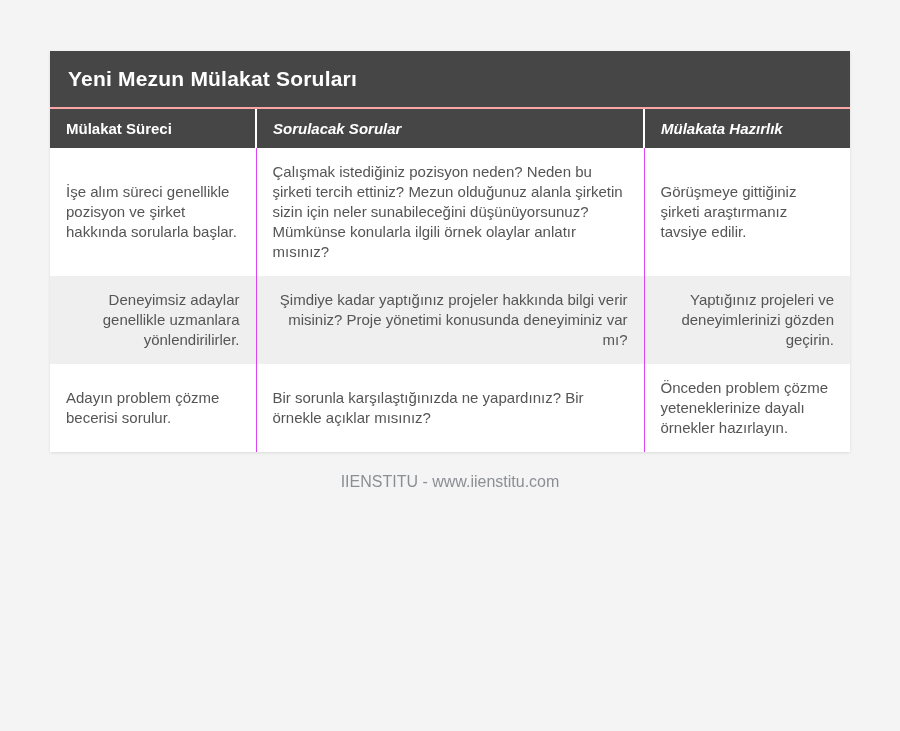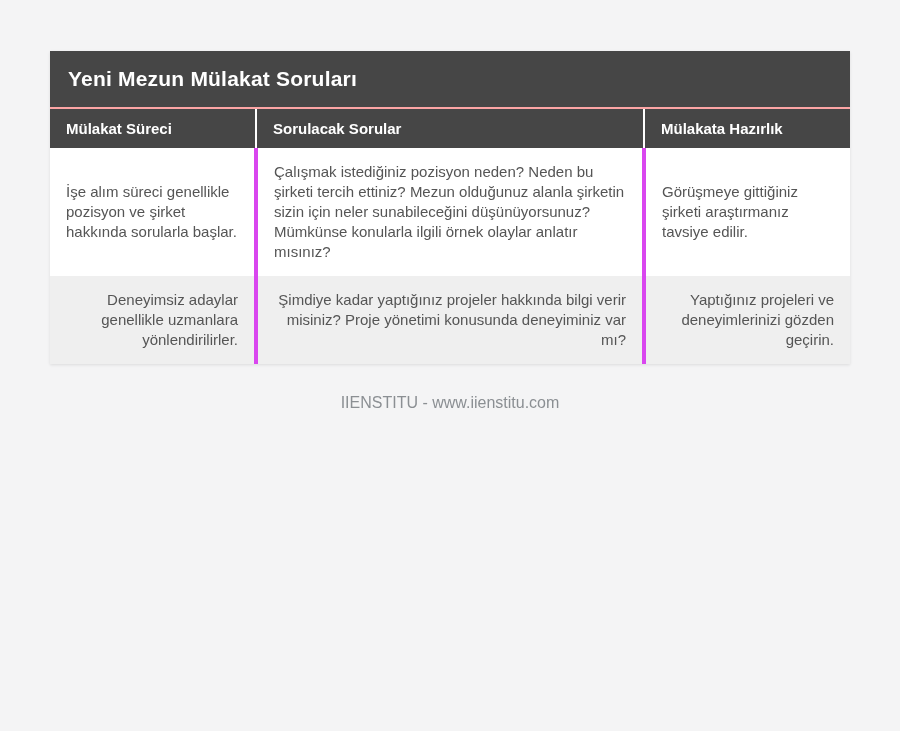--- a/index.html
+++ b/index.html
@@ -37,42 +37,43 @@
     background: #464646;
     color: #ffffff;
     font-size: 15px;
     font-weight: bold;
     text-align: left;
     padding: 11px 16px;
     height: 32px;
   }
   table.qa thead th + th {
     border-left: 2px solid #ffffff;
+    font-style: italic;
   }
   table.qa tbody td {
     color: #555555;
     font-size: 15px;
     line-height: 20px;
     vertical-align: middle;
     text-align: left;
     padding: 14px 16px;
     background: #ffffff;
   }
   table.qa tbody td + td {
-    border-left: 4px solid #d946ef;
+    border-left: 1px solid #d946ef;
   }
   table.qa tbody tr.alt td {
     background: #efefef;
     text-align: right;
   }
   .footer {
     text-align: center;
     color: #8b8f93;
     font-size: 16px;
-    margin-top: 30px;
+    margin-top: 21px;
   }
 </style>
 </head>
 <body>
 
 <div class="card">
   <div class="title-bar">Yeni Mezun Mülakat Soruları</div>
   <table class="qa">
     <colgroup>
       <col class="c1">
@@ -90,17 +91,22 @@
       <tr>
         <td>İşe alım süreci genellikle pozisyon ve şirket hakkında sorularla başlar.</td>
         <td>Çalışmak istediğiniz pozisyon neden? Neden bu şirketi tercih ettiniz? Mezun olduğunuz alanla şirketin sizin için neler sunabileceğini düşünüyorsunuz? Mümkünse konularla ilgili örnek olaylar anlatır mısınız?</td>
         <td>Görüşmeye gittiğiniz şirketi araştırmanız tavsiye edilir.</td>
       </tr>
       <tr class="alt">
         <td>Deneyimsiz adaylar genellikle uzmanlara yönlendirilirler.</td>
         <td>Şimdiye kadar yaptığınız projeler hakkında bilgi verir misiniz? Proje yönetimi konusunda deneyiminiz var mı?</td>
         <td>Yaptığınız projeleri ve deneyimlerinizi gözden geçirin.</td>
       </tr>
+      <tr>
+        <td>Adayın problem çözme becerisi sorulur.</td>
+        <td>Bir sorunla karşılaştığınızda ne yapardınız? Bir örnekle açıklar mısınız?</td>
+        <td>Önceden problem çözme yeteneklerinize dayalı örnekler hazırlayın.</td>
+      </tr>
     </tbody>
   </table>
 </div>
 
 <div class="footer">IIENSTITU - www.iienstitu.com</div>
 
 </body></html>

